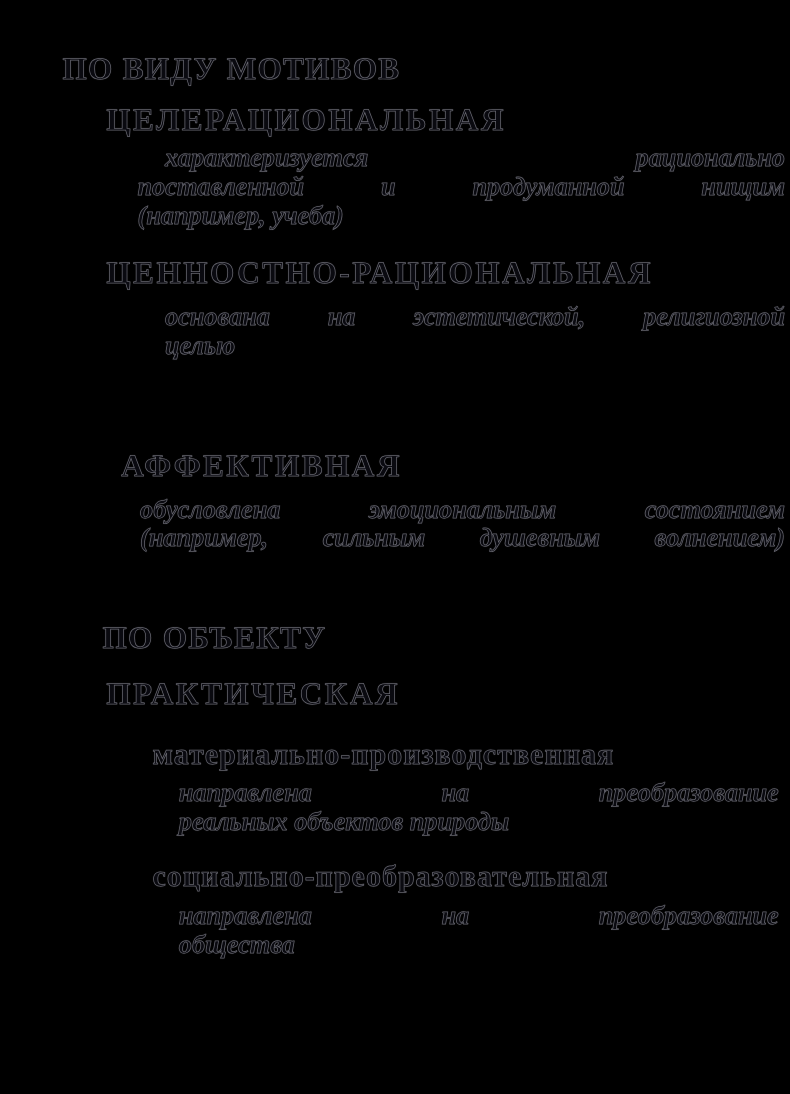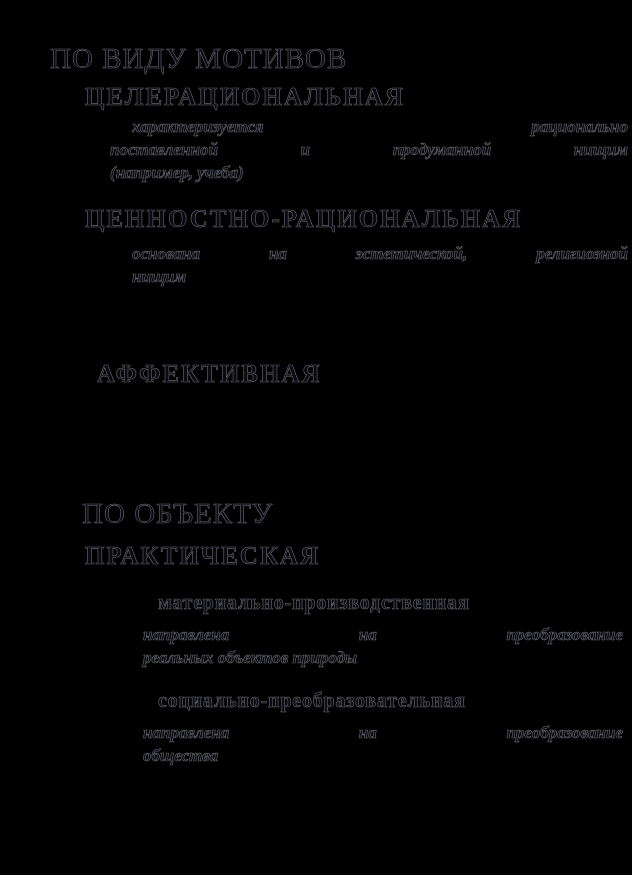--- a/index.html
+++ b/index.html
@@ -16,40 +16,39 @@
     font-family: "Liberation Serif", "DejaVu Serif", serif;
   }
   
   .ghost {
     color: #0a0a10;
     -webkit-text-stroke: 0.6px rgba(148, 148, 160, 0.62);
     text-shadow: 0 0 1px rgba(95, 95, 108, 0.55);
   }
   .abs { position: absolute; }
   .lvl1 {
-    font-size: 29px;
-    font-weight: normal;
+    font-size: 25px;
+    font-weight: bold;
     letter-spacing: 1px;
     white-space: nowrap;
   }
   .lvl2 {
     font-size: 25px;
     font-weight: bold;
     letter-spacing: 2px;
     white-space: nowrap;
   }
   .sublabel {
-    font-size: 20px;
+    font-size: 24px;
     font-weight: bold;
     letter-spacing: 0.8px;
     white-space: nowrap;
-    margin-left: 36px;
   }
   .desc {
-    font-size: 17px;
+    font-size: 21px;
     font-weight: bold;
     font-style: italic;
     line-height: 23px;
   }
   .line {
     text-align: justify;
     text-align-last: justify;
   }
   .line.last {
     text-align-last: left;
@@ -68,25 +67,29 @@
   <div class="abs ghost desc" style="left:110px; top:115px; width:518px;">
     <div class="line indent1">характеризуется рационально</div>
     <div class="line">поставленной и продуманной нищим</div>
     <div class="line last">(например, учеба)</div>
   </div>
 
   <div class="abs ghost lvl2" style="left:85px; top:205px;">ЦЕННОСТНО-РАЦИОНАЛЬНАЯ</div>
 
   <div class="abs ghost desc" style="left:132px; top:242px; width:496px;font-style:italic;">
     <div class="line">основана на эстетической, религиозной</div>
-    <div class="line last">нищим</div>
+    <div class="line last">целью</div>
   </div>
 
   <div class="abs ghost lvl2" style="left:86px; top:360px;margin-left:11px;">АФФЕКТИВНАЯ</div>
 
+  <div class="abs ghost desc" style="left:112px; top:396px; width:516px;">
+    <div class="line">обусловлена эмоциональным состоянием</div>
+    <div class="line">(например, сильным душевным волнением)</div>
+  </div>
 
   <div class="abs ghost lvl1" style="left:50px; top:497px;margin-left:32px;">ПО ОБЪЕКТУ</div>
 
   <div class="abs ghost lvl2" style="left:85px; top:542px;">ПРАКТИЧЕСКАЯ</div>
 
   <div class="abs ghost sublabel" style="left:122px; top:591px;">материально-производственная</div>
 
   <div class="abs ghost desc" style="left:143px; top:623px; width:480px;">
     <div class="line">направлена на преобразование</div>
     <div class="line last">реальных объектов природы</div>

